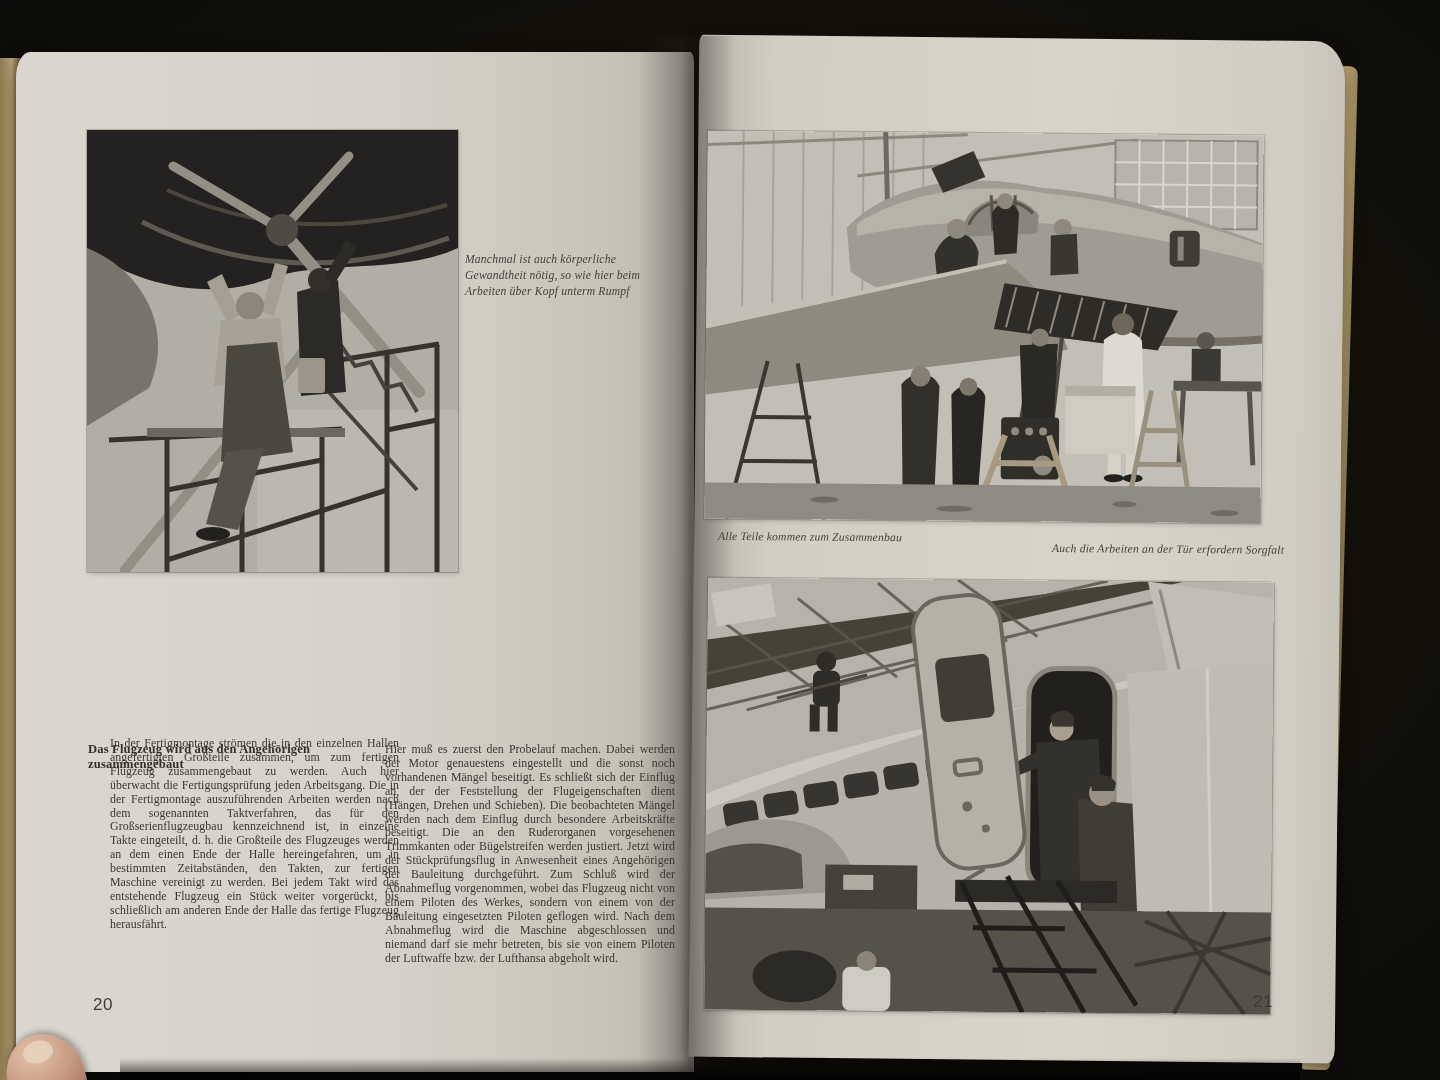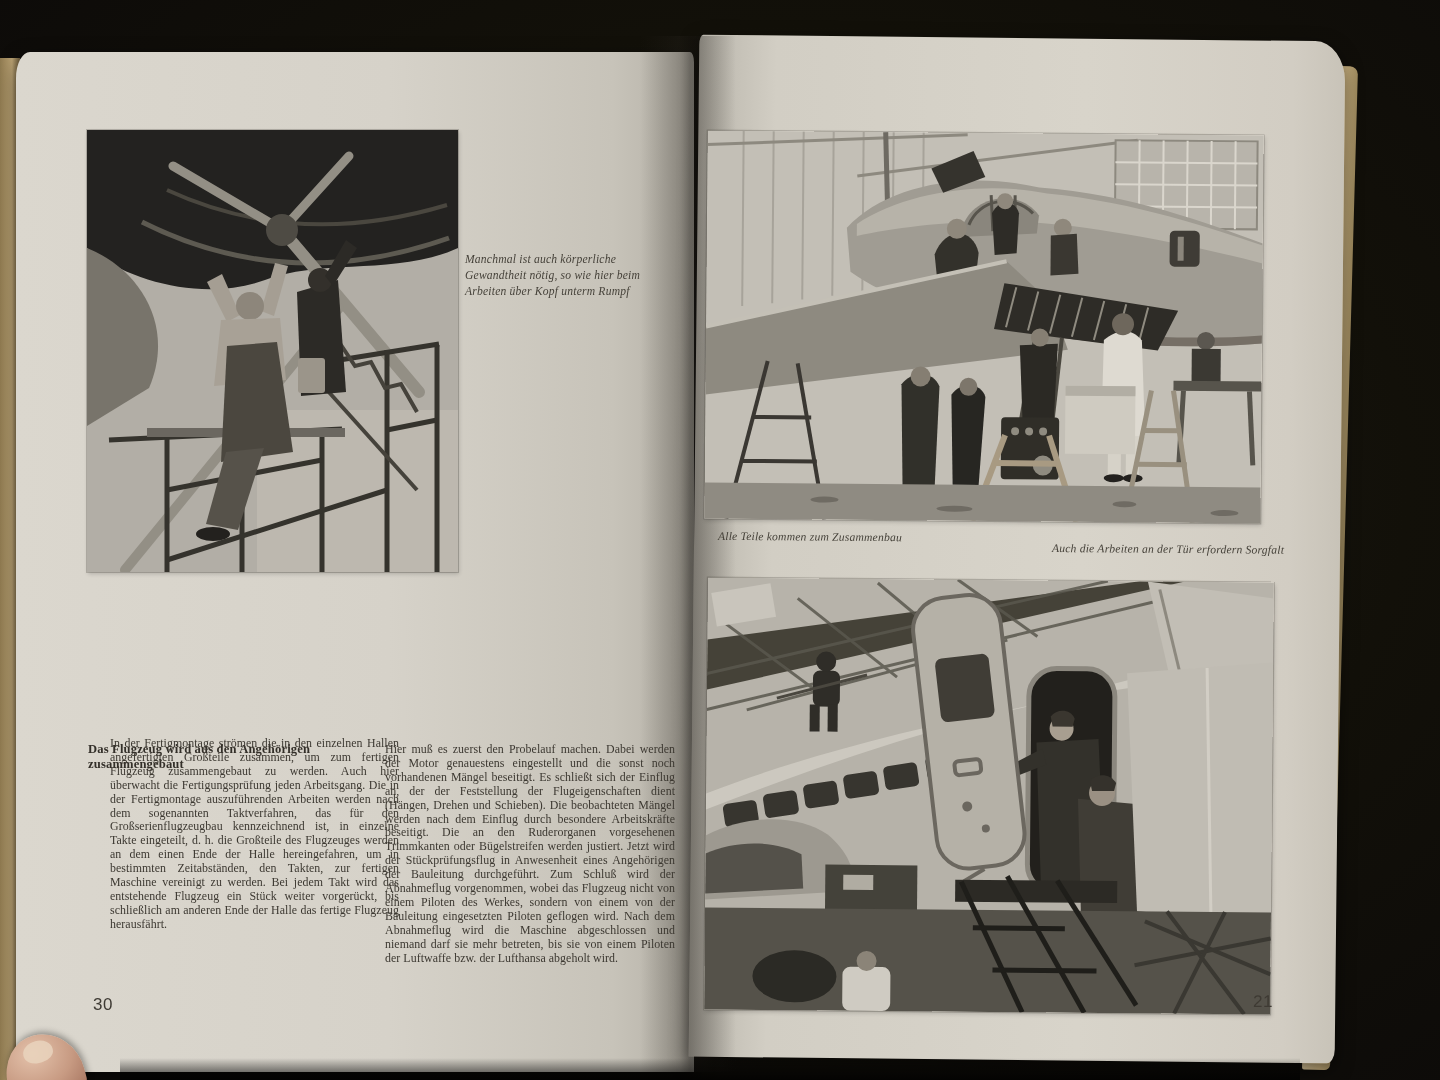--- a/index.html
+++ b/index.html
@@ -107,21 +107,21 @@
       <circle cx="233" cy="150" r="12" fill="#33302b"></circle>
       <path d="M246,156 L270,118 L259,110 L238,146 Z" fill="#2c2a26"></path>
       <rect x="211" y="228" width="27" height="35" rx="3" fill="#9b958a"></rect>
     </svg>
   </div>
   <div class="caption cap-1">Manchmal ist auch körperliche Gewandtheit nötig, so wie hier beim Arbeiten über Kopf unterm Rumpf</div>
 
   <div class="heading">Das Flugzeug wird aus den Angehörigen zusammengebaut</div>
   <div class="bodycol col-1">In der Fertigmontage strömen die in den einzelnen Hallen angefertigten Großteile zusammen, um zum fertigen Flugzeug zusammengebaut zu werden. Auch hier überwacht die Fertigungsprüfung jeden Arbeitsgang. Die in der Fertigmontage auszuführenden Arbeiten werden nach dem sogenannten Taktverfahren, das für den Großserienflugzeugbau kennzeichnend ist, in einzelne Takte eingeteilt, d. h. die Großteile des Flugzeuges werden an dem einen Ende der Halle hereingefahren, um in bestimmten Zeitabständen, den Takten, zur fertigen Maschine vereinigt zu werden. Bei jedem Takt wird das entstehende Flugzeug ein Stück weiter vorgerückt, bis schließlich am anderen Ende der Halle das fertige Flugzeug herausfährt.</div>
   <div class="bodycol col-2">Hier muß es zuerst den Probelauf machen. Dabei werden der Motor genauestens eingestellt und die sonst noch vorhandenen Mängel beseitigt. Es schließt sich der Einflug an, der der Feststellung der Flugeigenschaften dient (Hängen, Drehen und Schieben). Die beobachteten Mängel werden nach dem Einflug durch besondere Arbeitskräfte beseitigt. Die an den Ruderorganen vorgesehenen Trimmkanten oder Bügelstreifen werden justiert. Jetzt wird der Stückprüfungsflug in Anwesenheit eines Angehörigen der Bauleitung durchgeführt. Zum Schluß wird der Abnahmeflug vorgenommen, wobei das Flugzeug nicht von einem Piloten des Werkes, sondern von einem von der Bauleitung eingesetzten Piloten geflogen wird. Nach dem Abnahmeflug wird die Maschine abgeschlossen und niemand darf sie mehr betreten, bis sie von einem Piloten der Luftwaffe bzw. der Lufthansa abgeholt wird.</div>
-  <div class="pagenum pn-left">30</div>
+  <div class="pagenum pn-left">20</div>
 
   <div class="photo photo-2">
     <svg viewBox="0 0 556 388" preserveAspectRatio="none" aria-hidden="true">
       <rect width="556" height="388" fill="#c3bfb6"></rect>
       <g stroke="#a7a39a" stroke-width="2">
         <line x1="36" y1="0" x2="36" y2="175"></line>
           <line x1="66" y1="0" x2="66" y2="172"></line>
         <line x1="96" y1="0" x2="96" y2="168"></line>
           <line x1="126" y1="0" x2="126" y2="164"></line>
         <line x1="156" y1="0" x2="156" y2="160"></line>

